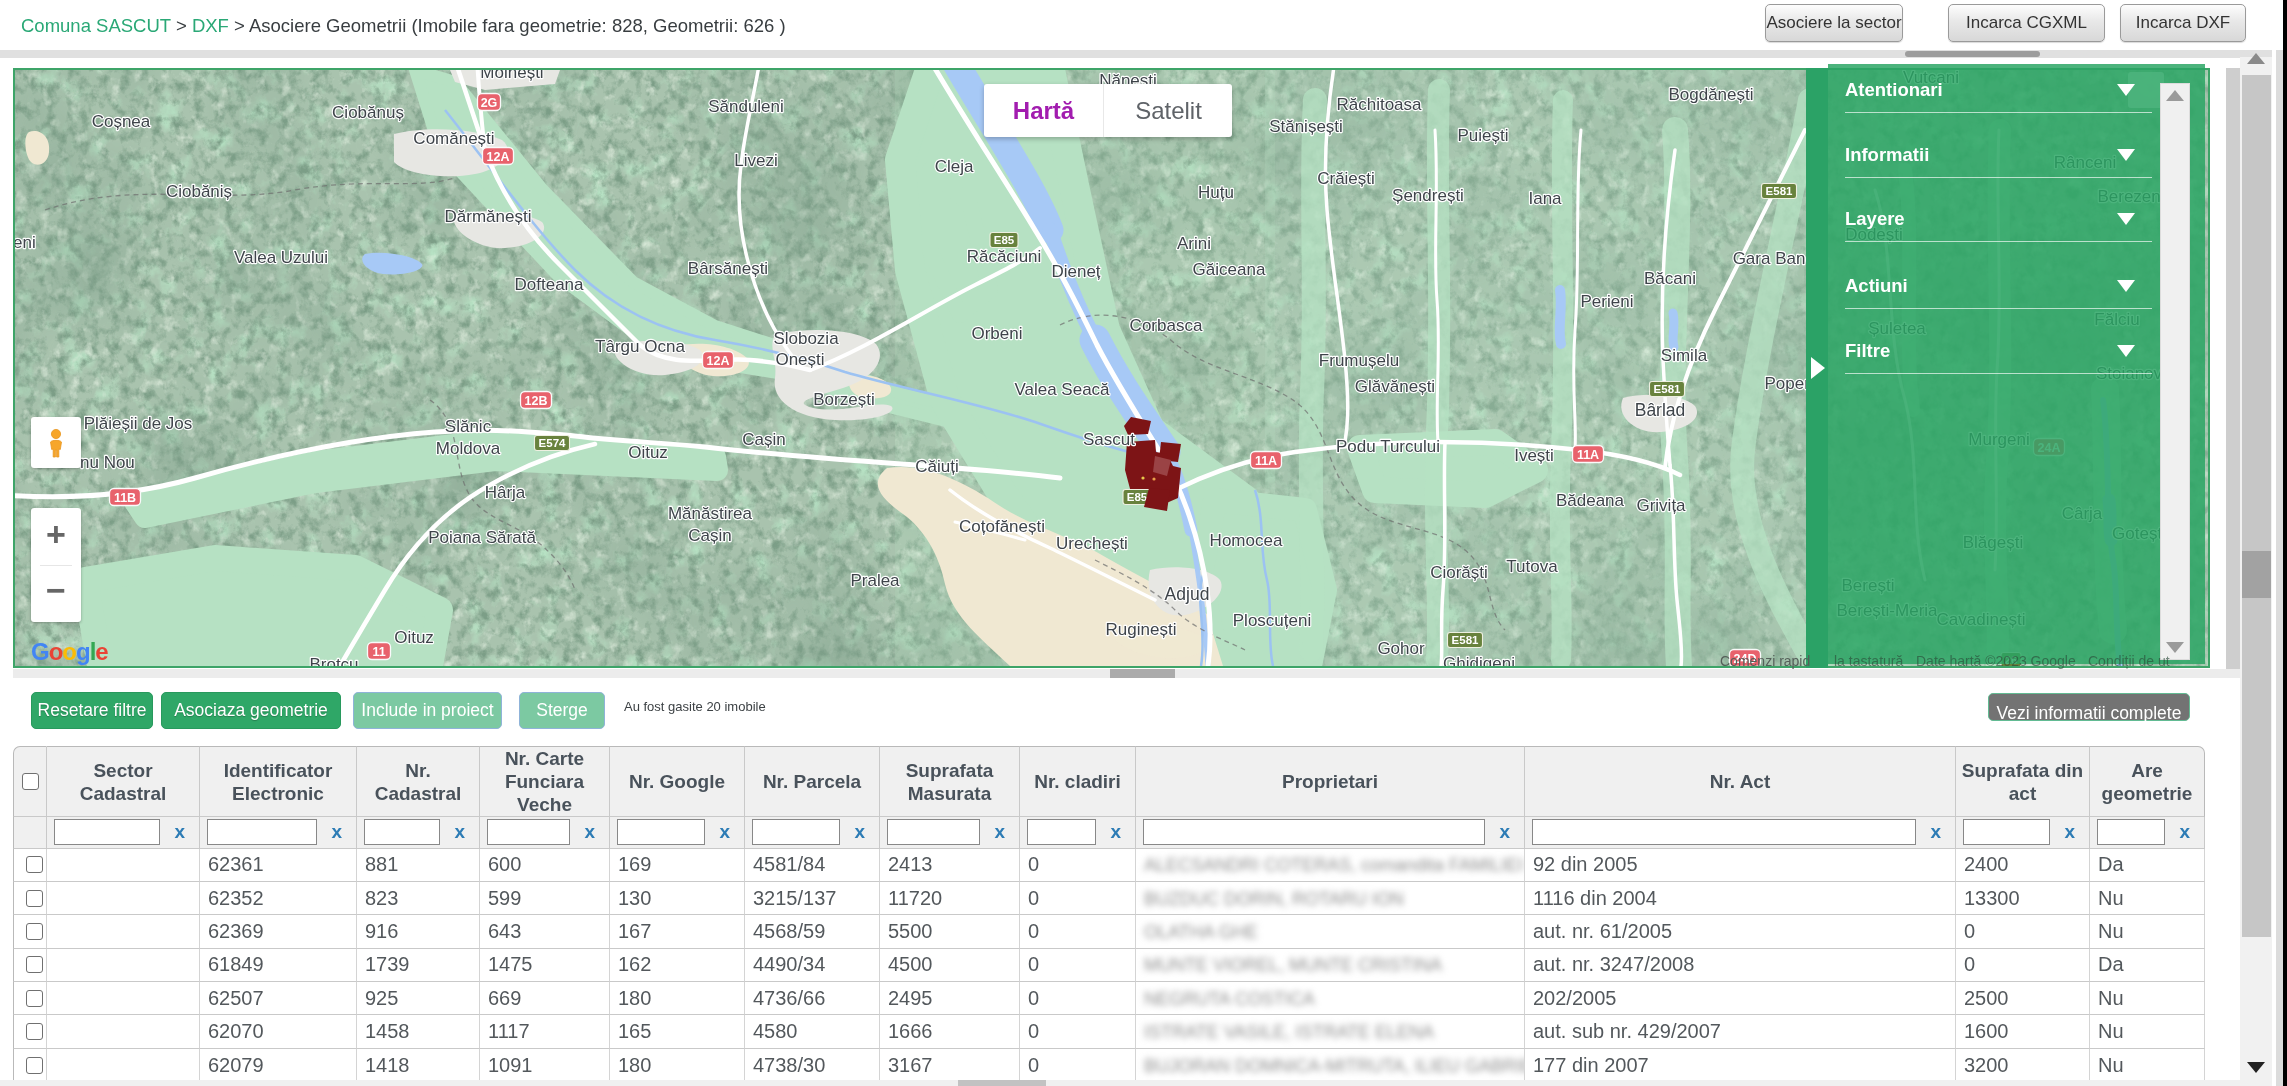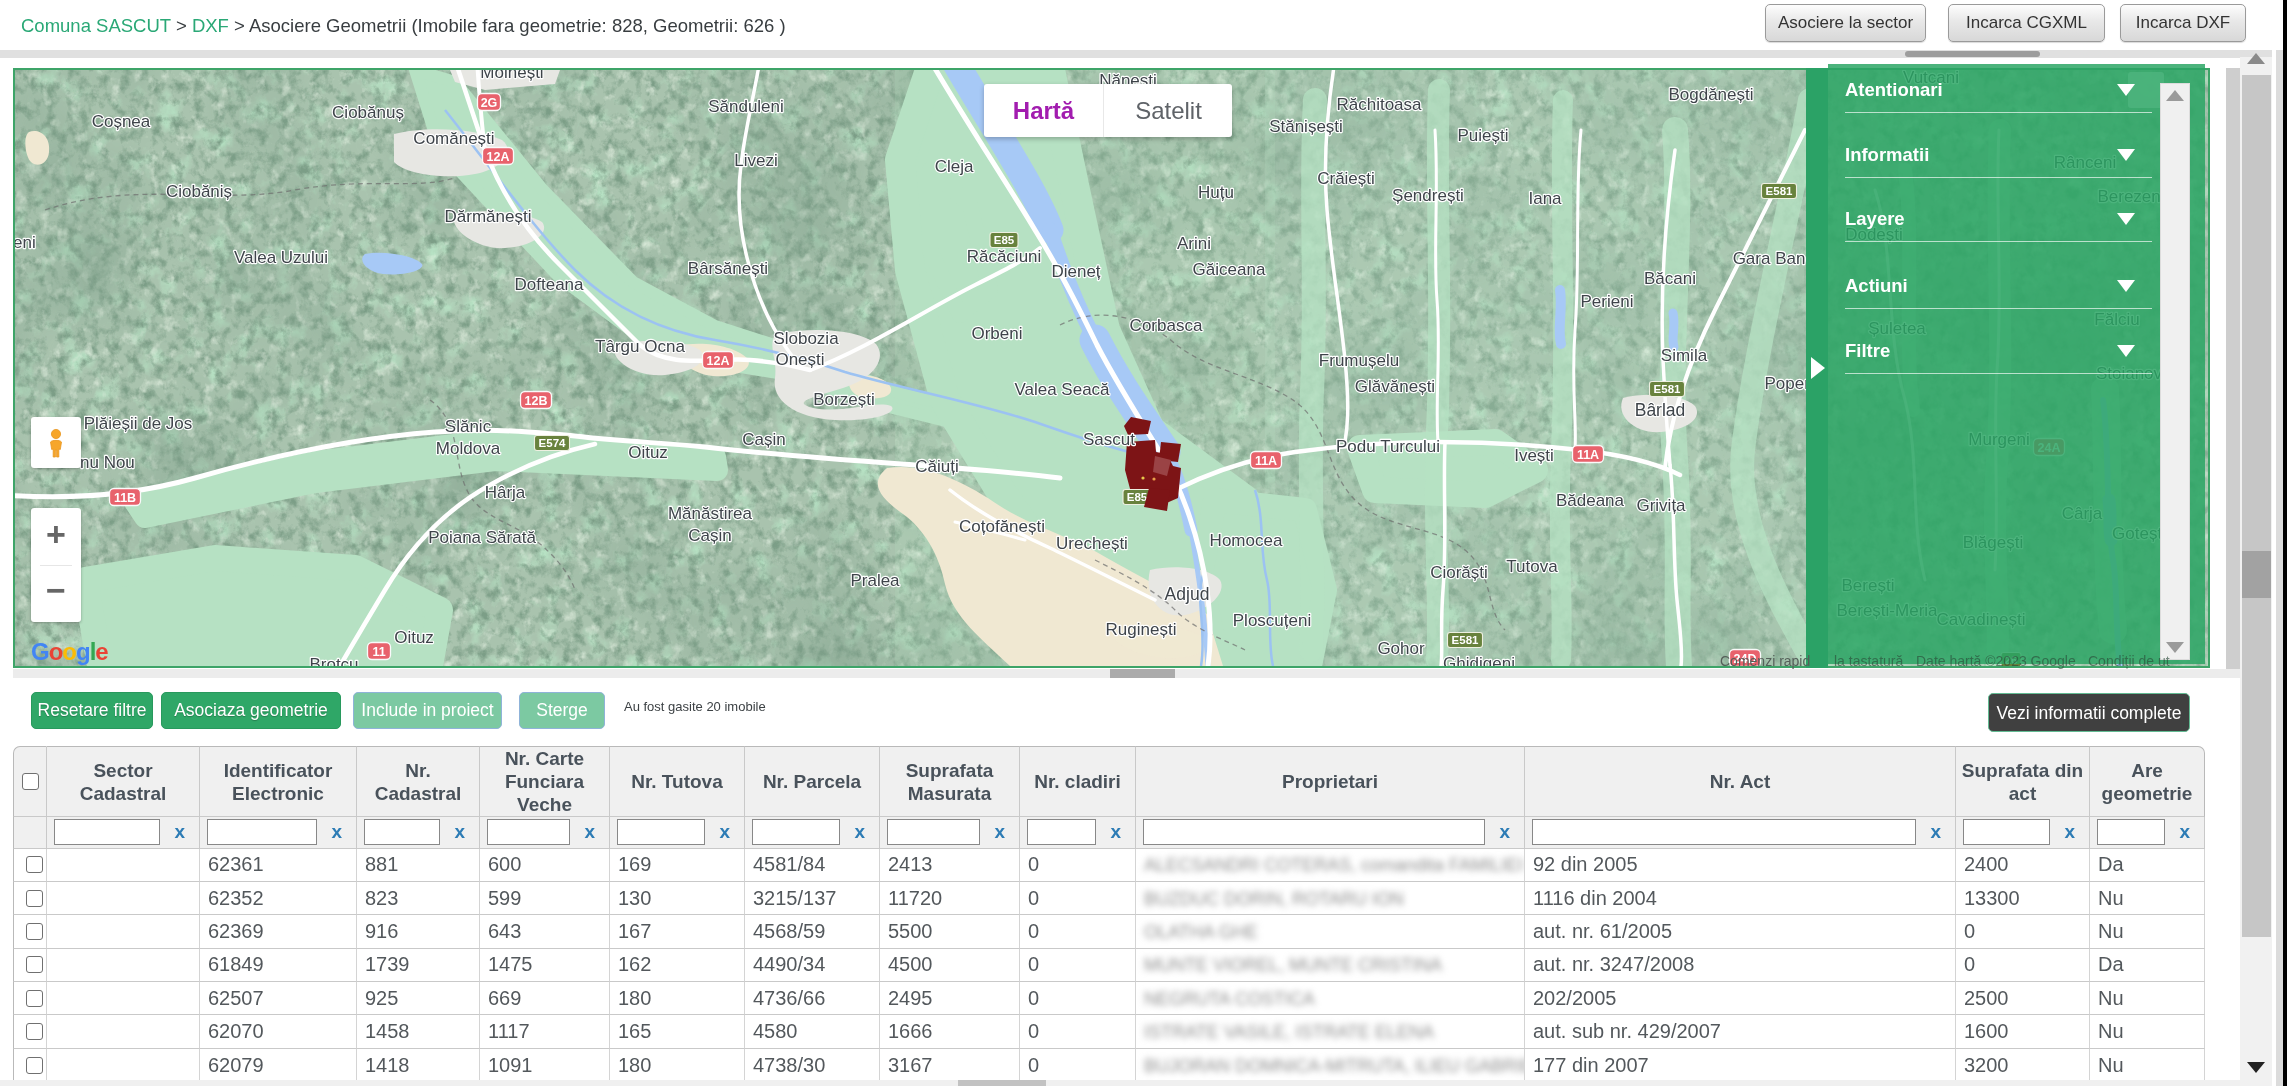--- a/index.html
+++ b/index.html
@@ -61,22 +61,22 @@
 #glogo { position:absolute; left:31px; top:638px; font-size:24px; font-weight:bold; letter-spacing:-1px; }
 
 
 .attr { position:absolute; top:653px; font-size:14px; color:#41554a; white-space:nowrap; }
 
 
 .gbtn { position:absolute; top:692px; height:37px; border-radius:5px; color:#fff; font-size:17.5px;
   text-align:center; border:1px solid #28995d; background:#2fa767; text-shadow:0 1px 1px rgba(0,0,0,0.25); white-space:nowrap; overflow:hidden; }
 .gbtn.dis { background:#7cc9a2; border:1px solid #8fb3d9; text-shadow:none; }
 #found { position:absolute; left:624px; top:699px; font-size:13px; color:#3c4144; }
-#vezibtn { position:absolute; left:1988px; top:693px; width:202px; height:39px; border-radius:5px;
-  background:#404040; color:#fff; font-size:17.5px; text-align:center; line-height:39px; border:1px solid #62bb93; white-space:nowrap; }
+#vezibtn { position:absolute; left:1988px; top:693px; width:202px; height:28px; border-radius:5px;
+  background:#737373; color:#fff; font-size:17.5px; text-align:center; line-height:39px; border:1px solid #62bb93; white-space:nowrap; }
 
 
 #tablewrap { position:absolute; left:13px; top:746px; width:2193px; }
 table { border-collapse:separate; border-spacing:0; table-layout:fixed; width:2192px; font-size:20px; }
 th { background:#f0f0f0; color:#49525b; font-weight:bold; font-size:19px; text-align:center;
   vertical-align:middle; height:70px; border-right:1px solid #c9c9c9; border-top:1px solid #b9b9b9; border-bottom:1px solid #c9c9c9; padding:0 2px; line-height:23px; }
 th:first-child { border-left:1px solid #b9b9b9; border-top-left-radius:7px; }
 th:last-child { border-top-right-radius:7px; border-right:1px solid #b9b9b9;margin-top:20px; }
 tr.frow td { background:#f0f0f0; height:31.5px; border-right:1px solid #c9c9c9; border-bottom:1px solid #c9c9c9; }
 tr.frow td:first-child { border-left:1px solid #b9b9b9; }
@@ -86,21 +86,21 @@
 tbody td { background:#fff; color:#53585c; height:33.4px; border-right:1px solid #d4d4d4; border-bottom:1px solid #c9c9c9; padding-left:8px; white-space:nowrap; overflow:hidden; }
 tbody td:first-child { border-left:1px solid #b9b9b9; }
 .cb { display:inline-block; width:17px; height:17px; background:#fff; border:1.5px solid #707070; border-radius:3px; }
 th .cb, .cbc .cb { margin:0 auto; display:block; }
 .blur { color:#8f8f8f; filter:blur(3px); font-size:18px; }
 </style></head>
 <body>
 <div id="page">
 
   <div id="crumb"><a>Comuna SASCUT</a> &gt; <a>DXF</a> &gt; Asociere Geometrii (Imobile fara geometrie: 828, Geometrii: 626 )</div>
-  <div class="topbtn" style="left:1765px;width:161px;">Asociere la sector</div>
+  <div class="topbtn" style="left:1765px;width:138px;">Asociere la sector</div>
   <div class="topbtn" style="left:1948px;width:157px;">Incarca CGXML</div>
   <div class="topbtn" style="left:2120px;width:126px;">Incarca DXF</div>
 
   <div id="hstrip"></div>
     <div id="hthumb"></div>
 
   <div id="mapborder">
 <svg id="map" width="2193" height="596" viewBox="0 0 2193 596">
 <defs>
  <filter id="t1" x="-2%" y="-2%" width="104%" height="104%">
@@ -440,21 +440,21 @@
         </colgroup>
 <thead>
           <tr>
             <th>
               <span class="cb"></span>
             </th>
             <th>Sector<br>Cadastral</th>
             <th>Identificator<br>Electronic</th>
             <th>Nr.<br>Cadastral</th>
             <th>Nr. Carte<br>Funciara<br>Veche</th>
-            <th>Nr. Tutova</th>
+            <th>Nr. Google</th>
             <th>Nr. Parcela</th>
             <th>Suprafata<br>Masurata</th>
             <th>Nr. cladiri</th>
             <th>Proprietari</th>
             <th>Nr. Act</th>
             <th>Suprafata din<br>act</th>
             <th>Are<br>geometrie</th>
           </tr>
           <tr class="frow">
             <td></td>

